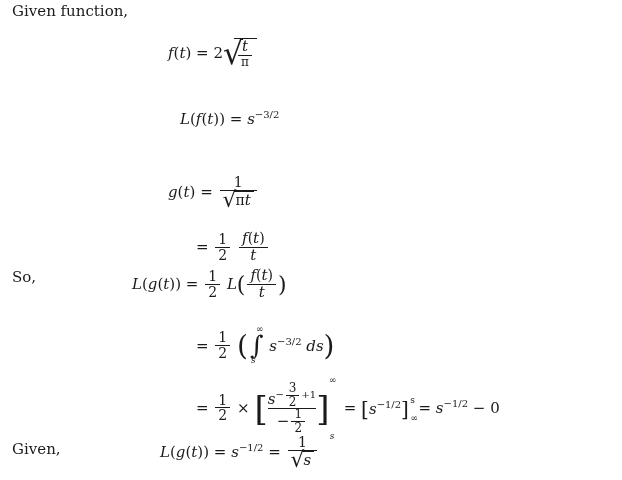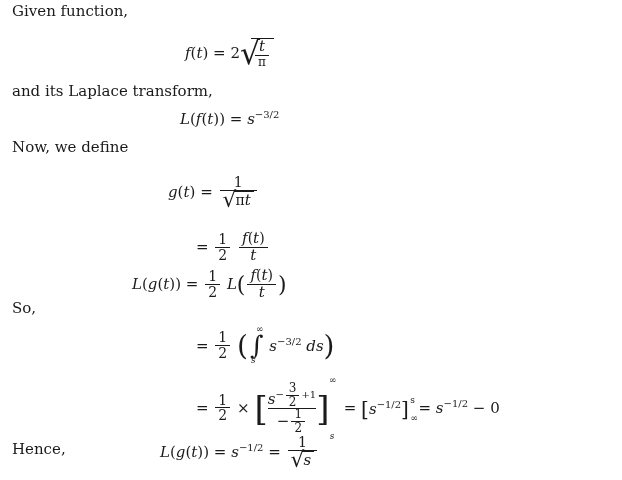--- a/index.html
+++ b/index.html
@@ -178,47 +178,45 @@
 </style>
 </head>
 <body>
 
 <div class="page">
 
   <div class="topcrop">&nbsp;</div>
 
   <div class="line txt" style="left:12px; top:2px;">Given function,</div>
 
-  <div class="line math" style="left:185px; top:38px;">
+  <div class="line math" style="left:168px; top:38px;">
     <span class="math">f</span><span class="up">(</span><span class="math">t</span><span class="up">)</span>
     <span class="up">=</span> <span class="up">2</span><span class="sqrt tall"><span class="sign">√</span><span class="radicand"><span class="frac small"><span class="num"><span class="math">t</span></span><span class="den"><span class="up">π</span></span></span></span></span>
   </div>
 
-  <div class="line txt" style="left:12px; top:82px;">and its Laplace transform,</div>
 
   <div class="line math" style="left:180px; top:110px;">
     <span class="math">L</span><span class="up">(</span><span class="math">f</span><span class="up">(</span><span class="math">t</span><span class="up">))</span>
     <span class="up">=</span> <span class="math">s</span><sup class="ex"><span class="up">−3/2</span></sup>
   </div>
 
-  <div class="line txt" style="left:12px; top:138px;">Now, we define</div>
 
   <div class="line math" style="left:168px; top:176px;">
     <span class="math">g</span><span class="up">(</span><span class="math">t</span><span class="up">)</span>
     <span class="up">=</span>
     <span class="frac"><span class="num"><span class="up">1</span></span><span class="den"><span class="sqrt"><span class="sign">√</span><span class="radicand"><span class="up">π</span><span class="math">t</span></span></span></span></span>
   </div>
 
   <div class="line math" style="left:196px; top:232px;">
     <span class="up">=</span>
     <span class="frac"><span class="num"><span class="up">1</span></span><span class="den"><span class="up">2</span></span></span>
     <span class="frac"><span class="num"><span class="math">f</span><span class="up">(</span><span class="math">t</span><span class="up">)</span></span><span class="den"><span class="math">t</span></span></span>
   </div>
 
-  <div class="line txt" style="left:12px; top:299px;">So,</div>
+  <div class="line txt" style="left:12px; top:268px;">So,</div>
 
   <div class="line math" style="left:132px; top:269px;">
     <span class="math">L</span><span class="up">(</span><span class="math">g</span><span class="up">(</span><span class="math">t</span><span class="up">))</span>
     <span class="up">=</span>
     <span class="frac"><span class="num"><span class="up">1</span></span><span class="den"><span class="up">2</span></span></span>
     <span class="math">L</span><span class="medparen">(</span><span class="frac"><span class="num"><span class="math">f</span><span class="up">(</span><span class="math">t</span><span class="up">)</span></span><span class="den"><span class="math">t</span></span></span><span class="medparen">)</span>
   </div>
 
   <div class="line math" style="left:196px; top:330px;">
     <span class="up">=</span>
@@ -233,21 +231,21 @@
     <span class="brk">
       <span class="bar">[</span><span class="stack-frac"><span class="num"><span class="math">s</span><sup class="ex"><span class="up">−</span><span class="frac small" style="top:0"><span class="num"><span class="up">3</span></span><span class="den"><span class="up">2</span></span></span><span class="up">+1</span></sup></span><span class="den"><span class="up">−</span><span class="frac small"><span class="num"><span class="up">1</span></span><span class="den"><span class="up">2</span></span></span></span></span><span class="bar">]</span><span class="lim-top" style="right:-7px;">∞</span><span class="lim-bot" style="right:-5px;">s</span>
     </span>
     &nbsp;&nbsp;<span class="up">=</span>
     <span class="brk">
       <span class="bar small">[</span><span class="math">s</span><sup class="ex"><span class="up">−1/2</span></sup><span class="bar small">]</span><span class="lim-top" style="right:-6px; top:-5px;">s</span><span class="lim-bot" style="right:-9px; bottom:-5px;">∞</span>
     </span>
     &nbsp;<span class="up">=</span> <span class="math">s</span><sup class="ex"><span class="up">−1/2</span></sup> <span class="up">− 0</span>
   </div>
 
-  <div class="line txt" style="left:12px; top:440px;">Hence,</div>
+  <div class="line txt" style="left:12px; top:440px;">Given,</div>
 
   <div class="line math" style="left:132px; top:436px;margin-left:28px;">
     <span class="math">L</span><span class="up">(</span><span class="math">g</span><span class="up">(</span><span class="math">t</span><span class="up">))</span>
     <span class="up">=</span> <span class="math">s</span><sup class="ex"><span class="up">−1/2</span></sup>
     <span class="up">=</span>
     <span class="frac"><span class="num"><span class="up">1</span></span><span class="den"><span class="sqrt"><span class="sign">√</span><span class="radicand"><span class="math">s</span></span></span></span></span>
   </div>
 
 </div>
 

